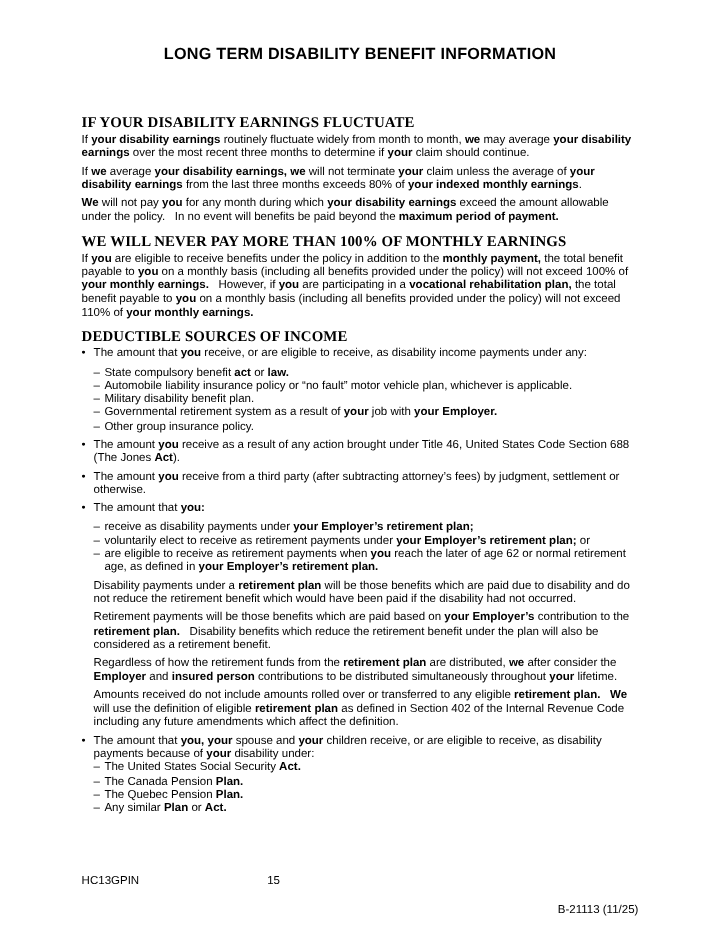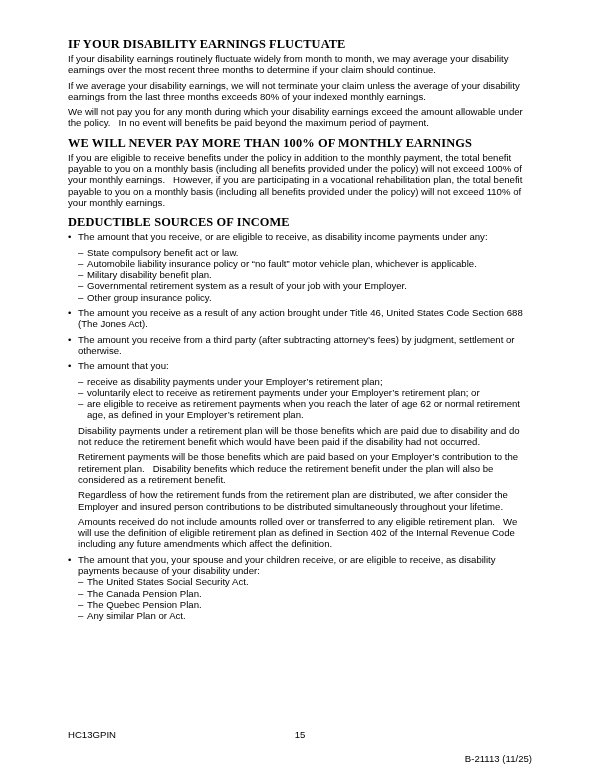--- a/index.html
+++ b/index.html
@@ -22,33 +22,34 @@
   .para, .bullet-item, .dash-list {
     font-size: 9.6px; line-height: 11.3px; margin-bottom: 4px;
   }
   .para.sub { margin-left: 10px; }
   .bullet-item { display: flex; }
   .bullet-item.tight { margin-bottom: 0; }
   .bullet-item .marker { flex: 0 0 10px; width: 10px; }
   .dash-list { margin-left: 10px; }
   .dash-item { display: flex; }
   .dash-item .dash { flex: 0 0 9px; width: 9px; }
-  b { font-weight: normal; }
+  b { font-weight: bold; }
   .footer {
     position: absolute; left: 68px; right: 68px; top: 729px;
     display: flex; font-size: 9.6px; line-height: 11px;
   }
   .footer .f-left { flex: 1; text-align: left; }
-  .footer .f-center { flex: 1; text-align: center; }
+  .footer .f-center { flex: 1; }
   .footer .f-right { flex: 1; text-align: right; margin-top: 24px; }
 </style>
 </head>
 <body>
 
 <div class="page">
+  <div class="doc-title">LONG TERM DISABILITY BENEFIT INFORMATION</div>
   <div class="doc-body">
       <div class="section-heading">IF YOUR DISABILITY EARNINGS FLUCTUATE</div>
       <div class="para"><span>If </span><b>your disability earnings</b><span> routinely fluctuate widely from month to month, </span><b>we</b><span> may average </span><b>your disability earnings</b><span> over the most recent three months to determine if </span><b>your</b><span> claim should continue.</span></div>
       <div class="para"><span>If </span><b>we</b><span> average </span><b>your disability earnings, we</b><span> will not terminate </span><b>your</b><span> claim unless the average of </span><b>your disability earnings</b><span> from the last three months exceeds 80% of </span><b>your indexed monthly earnings</b><span>.</span></div>
       <div class="para"><b>We</b><span> will not pay </span><b>you</b><span> for any month during which </span><b>your disability earnings</b><span> exceed the amount allowable under the policy.&nbsp;&nbsp; In no event will benefits be paid beyond the </span><b>maximum period of payment.</b></div>
       <div class="section-heading">WE WILL NEVER PAY MORE THAN 100% OF MONTHLY EARNINGS</div>
       <div class="para"><span>If </span><b>you</b><span> are eligible to receive benefits under the policy in addition to the </span><b>monthly payment,</b><span> the total benefit payable to </span><b>you</b><span> on a monthly basis (including all benefits provided under the policy) will not exceed 100% of </span><b>your monthly earnings.</b><span>&nbsp;&nbsp; However, if </span><b>you</b><span> are participating in a </span><b>vocational rehabilitation plan,</b><span> the total benefit payable to </span><b>you</b><span> on a monthly basis (including all benefits provided under the policy) will not exceed 110% of </span><b>your monthly earnings.</b></div>
       <div class="section-heading">DEDUCTIBLE SOURCES OF INCOME</div>
       <div class="bullet-item">
         <span class="marker">•</span>

